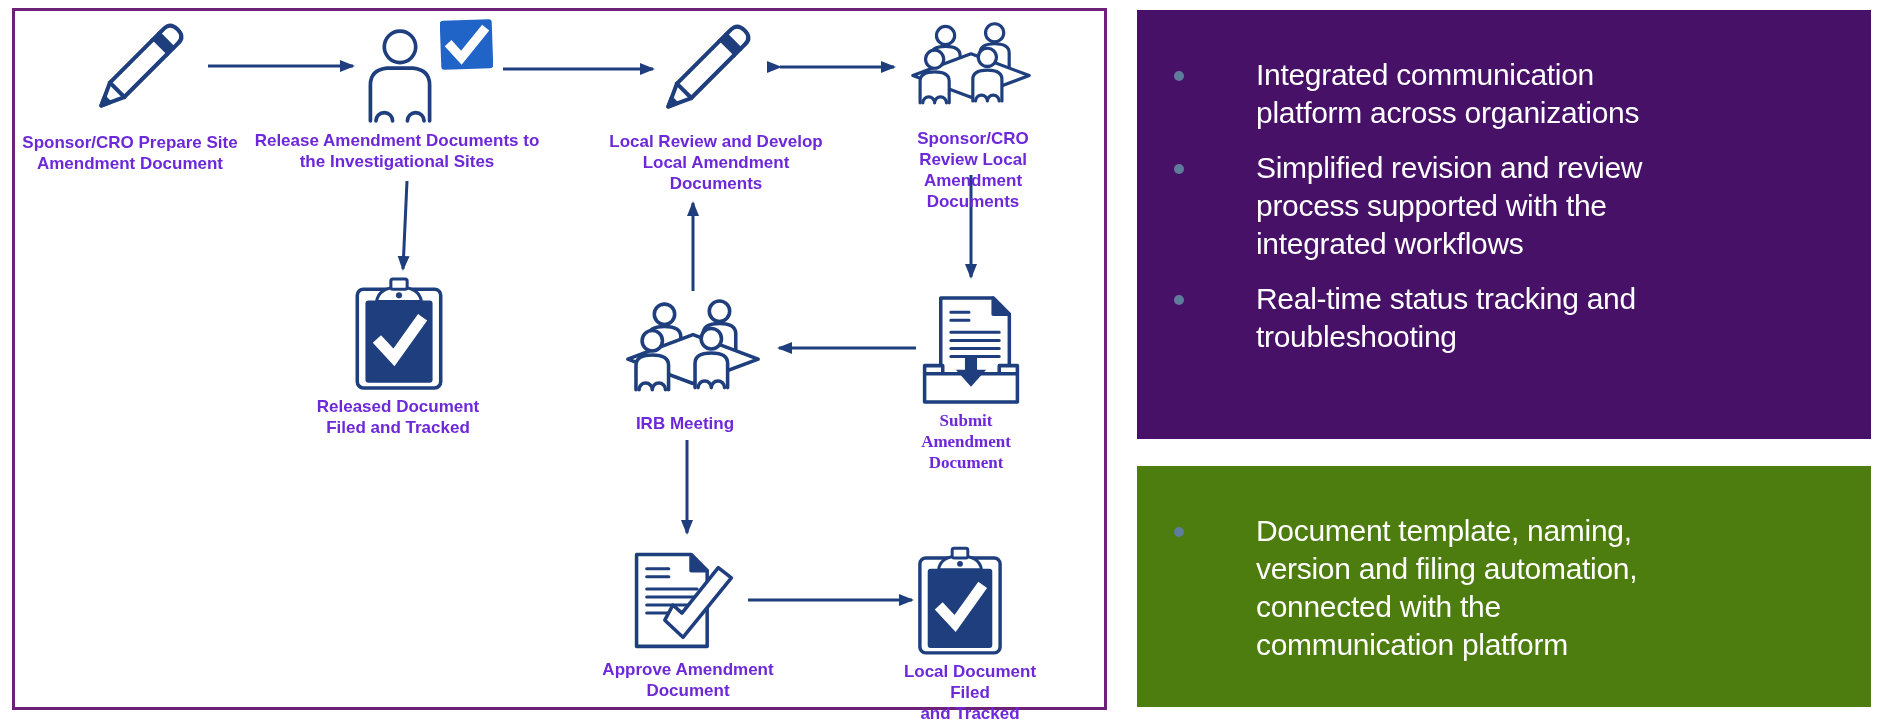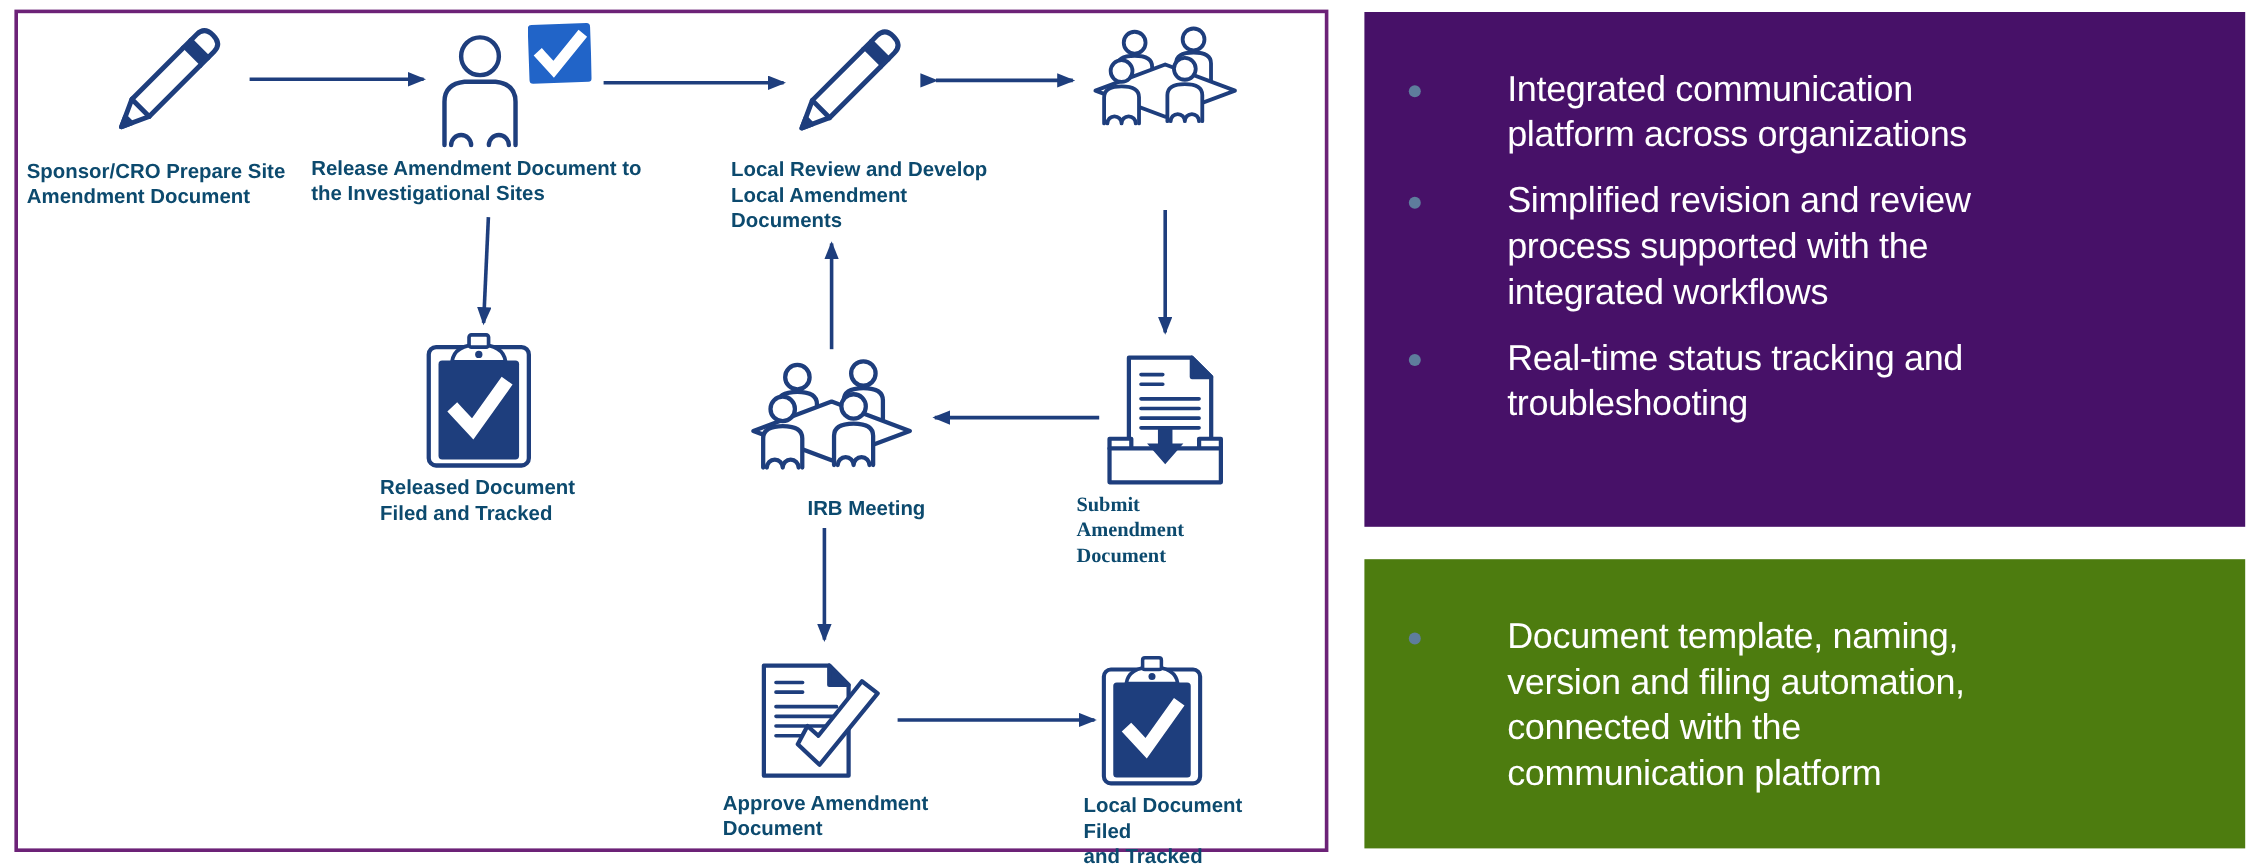--- a/index.html
+++ b/index.html
@@ -5,22 +5,22 @@
   html,body{margin:0;padding:0;background:#ffffff;}
   body{width:1884px;height:720px;position:relative;overflow:hidden;
        font-family:"Liberation Sans",sans-serif;}
 
   
   .diagram-panel{position:absolute;left:12px;top:8px;width:1095px;height:702px;
     border:3px solid #6c2277;background:#ffffff;box-sizing:border-box;}
   .abs{position:absolute;}
   .icon-box{position:absolute;transform:translateX(-50%);}
   .node-label{position:absolute;transform:translateX(-50%);
-    font-size:17px;font-weight:bold;line-height:21px;color:#0c4a6e;
-    white-space:pre-line;}
+    font-size:17px;font-weight:bold;line-height:21px;color:#6d28d9;
+    text-align:center;white-space:pre-line;}
   .arrow-layer{position:absolute;left:0;top:0;width:1095px;height:702px;}
 
   
   .info-panel{position:absolute;left:1137px;width:734px;box-sizing:border-box;
     padding:46px 20px 0 16px;}
   .panel-purple{top:10px;height:429px;background:#471168;}
   .panel-green{top:466px;height:241px;background:#4d7c0f;}
   .bullet-item{display:flex;align-items:flex-start;margin-bottom:17px;}
   .bullet-dot{flex:0 0 auto;width:10px;height:10px;border-radius:50%;
     background:#5e7d9c;margin:15px 0 0 21px;}
@@ -72,21 +72,21 @@
       <path d="M14 101 A9 9 0 0 1 32 101"></path>
       <path d="M48 101 A9 9 0 0 1 66 101"></path>
     </svg>
   </div>
   <div class="abs" style="left:425px;top:8px;">
     <svg width="53" height="51" viewBox="0 0 52 50">
       <rect x="0.5" y="1" width="51" height="48" rx="3" fill="#2164c8" transform="rotate(-2 26 25)"></rect>
       <path d="M11 27 L21 38 L42 12" stroke="#ffffff" stroke-width="9" fill="none" stroke-linecap="square" stroke-linejoin="miter"></path>
     </svg>
   </div>
-  <div class="node-label" style="left:382px;top:119px;">Release Amendment Document to
+  <div class="node-label" style="left:382px;top:119px;">Release Amendment Documents to
 the Investigational Sites</div>
 
   <div class="icon-box" style="left:690px;top:5px;">
     <svg width="114" height="112" viewBox="0 0 110 110" fill="none" stroke="#1e3e7d" stroke-width="4" stroke-linecap="round" stroke-linejoin="round">
       <g transform="translate(55,53) rotate(45)">
         <path d="M-10 -46 Q-10 -55 0 -55 Q10 -55 10 -46 L10 -39 L-10 -39 Z" fill="#ffffff"></path>
         <rect x="-10" y="-39" width="20" height="9" fill="#1e3e7d"></rect>
         <path d="M-10 -30 L-10 29 L0 51 L10 29 L10 -30" fill="#ffffff"></path>
         <path d="M-10 29 L10 29"></path>
         <path d="M-3.5 43 L0 51 L3.5 43 Z" fill="#1e3e7d"></path>
@@ -105,20 +105,22 @@
       <path d="M80 51 V35 Q80 25 96 25 Q112 25 112 35 V51" fill="#ffffff"></path>
       <path d="M70 36 L134 60 L70 84 L6 60 Z" fill="#ffffff"></path>
       <circle cx="30" cy="42" r="10" fill="#ffffff"></circle>
       <path d="M14 90 V66 Q14 56 30 56 Q46 56 46 66 V90" fill="#ffffff"></path>
       <path d="M17 90 A6.5 6.5 0 0 1 30 90 M30 90 A6.5 6.5 0 0 1 43 90"></path>
       <circle cx="88" cy="40" r="10" fill="#ffffff"></circle>
       <path d="M72 88 V64 Q72 54 88 54 Q104 54 104 64 V88" fill="#ffffff"></path>
       <path d="M75 88 A6.5 6.5 0 0 1 88 88 M88 88 A6.5 6.5 0 0 1 101 88"></path>
     </svg>
   </div>
+  <div class="node-label" style="left:958px;top:117px;">Sponsor/CRO Review Local
+Amendment Documents</div>
 
   <div class="icon-box" style="left:384px;top:264px;">
     <svg width="95" height="118" viewBox="0 0 92 116" fill="none" stroke="#1e3e7d" stroke-width="3.5" stroke-linecap="round" stroke-linejoin="round">
       <rect x="5" y="14" width="82" height="97" rx="6" fill="#ffffff"></rect>
       <rect x="13" y="25" width="66" height="81" rx="3" fill="#1e3e7d" stroke="none"></rect>
       <path d="M24 26 Q26 12 46 12 Q66 12 68 26 Z" fill="#ffffff" stroke-width="3"></path>
       <circle cx="46" cy="20" r="3" fill="#1e3e7d" stroke="none"></circle>
       <rect x="38" y="4" width="16" height="10" rx="2" fill="#ffffff" stroke-width="3"></rect>
       <path d="M28 67 L41 81 L66 46" stroke="#ffffff" stroke-width="11" stroke-linecap="square" stroke-linejoin="miter"></path>
     </svg>
@@ -134,21 +136,21 @@
       <path d="M80 51 V35 Q80 25 96 25 Q112 25 112 35 V51" fill="#ffffff"></path>
       <path d="M70 36 L134 60 L70 84 L6 60 Z" fill="#ffffff"></path>
       <circle cx="30" cy="42" r="10" fill="#ffffff"></circle>
       <path d="M14 90 V66 Q14 56 30 56 Q46 56 46 66 V90" fill="#ffffff"></path>
       <path d="M17 90 A6.5 6.5 0 0 1 30 90 M30 90 A6.5 6.5 0 0 1 43 90"></path>
       <circle cx="88" cy="40" r="10" fill="#ffffff"></circle>
       <path d="M72 88 V64 Q72 54 88 54 Q104 54 104 64 V88" fill="#ffffff"></path>
       <path d="M75 88 A6.5 6.5 0 0 1 88 88 M88 88 A6.5 6.5 0 0 1 101 88"></path>
     </svg>
   </div>
-  <div class="node-label" style="left:670px;top:402px;margin-left:37px;">IRB Meeting</div>
+  <div class="node-label" style="left:670px;top:402px;">IRB Meeting</div>
 
   <div class="icon-box" style="left:956px;top:282px;">
     <svg width="117" height="115" viewBox="0 0 116 114" fill="none" stroke="#1e3e7d" stroke-width="3.5" stroke-linecap="round" stroke-linejoin="round">
       <path d="M28 5 H80 L96 21 V90 H28 Z" fill="#ffffff"></path>
       <path d="M80 5 V21 H96 Z" fill="#1e3e7d"></path>
       <path d="M38 19 H56 M38 27 H56 M38 39 H86 M38 47 H86 M38 55 H86 M38 63 H86" stroke-width="3"></path>
       <path d="M12 80 V72 H30 V80 M86 80 V72 H104 V80" fill="#ffffff"></path>
       <rect x="12" y="80" width="92" height="28" fill="#ffffff"></rect>
       <path d="M52 64 H64 V76 H73 L58 93 L43 76 H52 Z" fill="#1e3e7d" stroke="none"></path>
     </svg>

